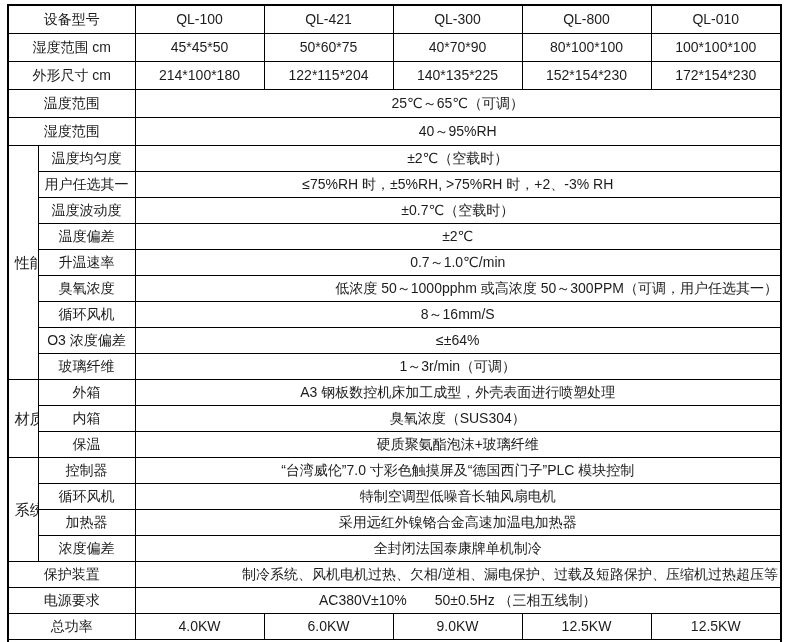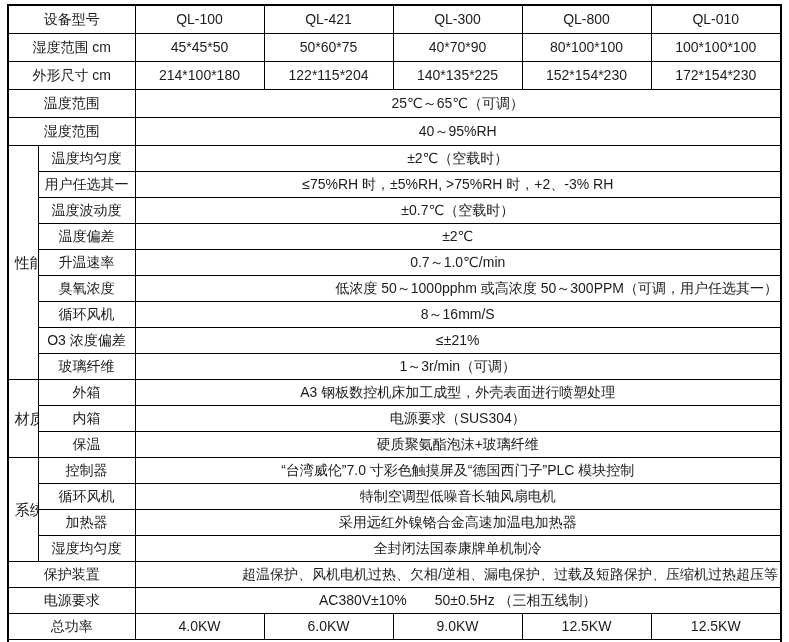--- a/index.html
+++ b/index.html
@@ -114,37 +114,37 @@
   <tr>
     <td>臭氧浓度</td>
     <td colspan="5" class="left">低浓度 50～1000pphm 或高浓度 50～300PPM（可调，用户任选其一）</td>
   </tr>
   <tr>
     <td>循环风机</td>
     <td colspan="5">8～16mm/S</td>
   </tr>
   <tr>
     <td>O3 浓度偏差</td>
-    <td colspan="5">≤±21%</td>
+    <td colspan="5">≤±64%</td>
   </tr>
   <tr>
     <td>玻璃纤维</td>
     <td colspan="5">1～3r/min（可调）</td>
   </tr>
 
   <tr>
     <td rowspan="3" class="group">
       <div class="vlabel">材质</div>
     </td>
     <td>外箱</td>
     <td colspan="5">A3 钢板数控机床加工成型，外壳表面进行喷塑处理</td>
   </tr>
   <tr>
     <td>内箱</td>
-    <td colspan="5">电源要求（SUS304）</td>
+    <td colspan="5">臭氧浓度（SUS304）</td>
   </tr>
   <tr>
     <td>保温</td>
     <td colspan="5">硬质聚氨酯泡沫+玻璃纤维</td>
   </tr>
 
   <tr>
     <td rowspan="4" class="group">
       <div class="vlabel">系统</div>
     </td>
@@ -153,27 +153,27 @@
   </tr>
   <tr>
     <td>循环风机</td>
     <td colspan="5">特制空调型低噪音长轴风扇电机</td>
   </tr>
   <tr>
     <td>加热器</td>
     <td colspan="5">采用远红外镍铬合金高速加温电加热器</td>
   </tr>
   <tr>
-    <td>湿度均匀度</td>
+    <td>浓度偏差</td>
     <td colspan="5">全封闭法国泰康牌单机制冷</td>
   </tr>
 
   <tr>
     <td colspan="2">保护装置</td>
-    <td colspan="5" class="left">超温保护、风机电机过热、欠相/逆相、漏电保护、过载及短路保护、压缩机过热超压等</td>
+    <td colspan="5" class="left">制冷系统、风机电机过热、欠相/逆相、漏电保护、过载及短路保护、压缩机过热超压等</td>
   </tr>
 
   <tr>
     <td colspan="2">电源要求</td>
     <td colspan="5">AC380V±10%　　50±0.5Hz （三相五线制）</td>
   </tr>
 
   <tr>
     <td colspan="2">总功率</td>
     <td>4.0KW</td>

